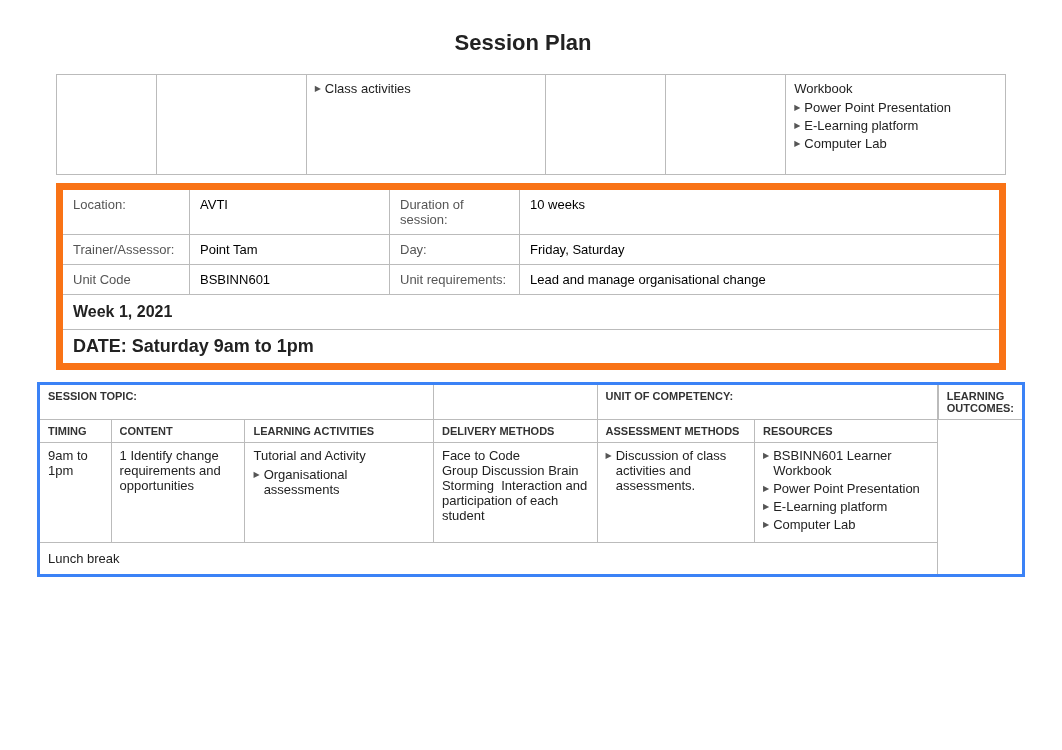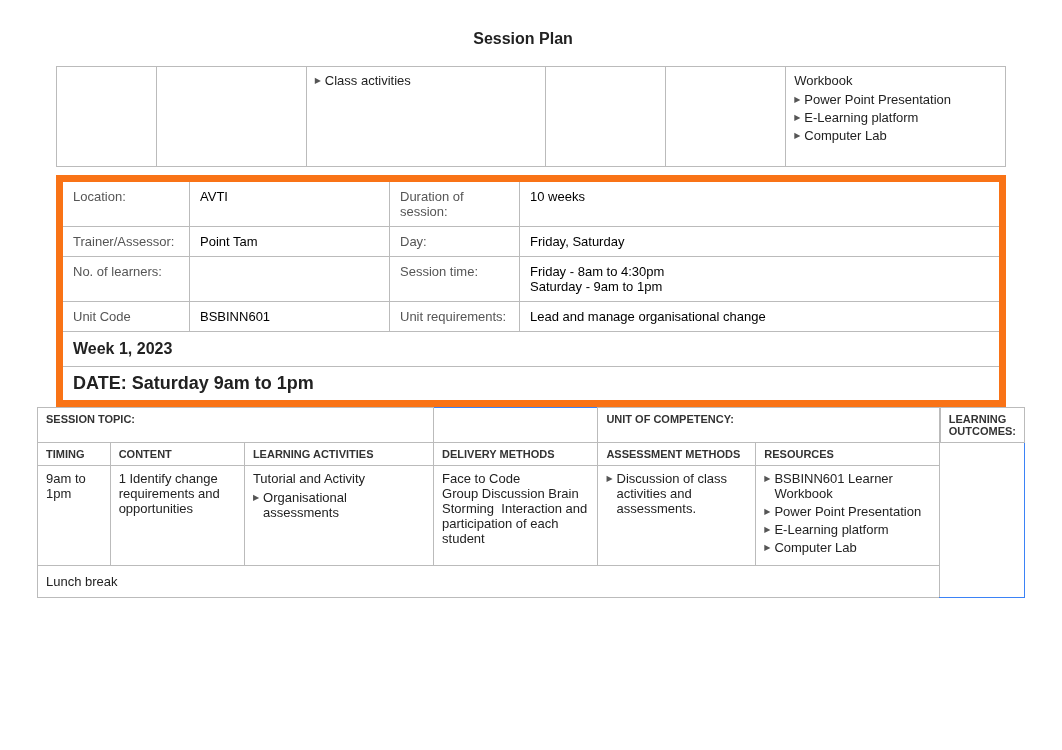--- a/index.html
+++ b/index.html
@@ -6,21 +6,21 @@
     body {
       font-family: Arial, sans-serif;
       background: #fff;
       color: #222;
       font-size: 13px;
       width: 1062px;
       min-height: 750px;
     }
     h1 {
       text-align: center;
-      font-size: 16px;
+      font-size: 22px;
       font-weight: bold;
       padding: 30px 16px 18px 0;
       color: #222;
     }
     .top-section {
       width: 950px;
       margin: 0 auto;
       border: 1px solid #bbb;
       border-collapse: collapse;
     }
@@ -54,22 +54,22 @@
       font-weight: bold;
       padding: 8px 10px;
     }
     .date-row td {
       font-size: 18px;
       font-weight: bold;
       padding: 6px 10px;
     }
     .session-table {
       width: 988px;
-      margin: 0 auto;
-      border: 1px solid #3b82f6;
+      margin: 12px auto;
+      border: 3px solid #3b82f6;
       border-collapse: collapse;
     }
     .session-table td, .session-table th {
       border: 1px solid #bbb;
       padding: 5px 8px;
       vertical-align: top;
     }
     .session-table .col-header {
       font-weight: bold;
       font-size: 11px;
@@ -139,36 +139,27 @@
     <td class="label-cell">Duration of session:</td>
     <td class="value-cell">10 weeks</td>
   </tr>
   <tr>
     <td class="label-cell">Trainer/Assessor:</td>
     <td class="value-cell">Point Tam</td>
     <td class="label-cell">Day:</td>
     <td class="value-cell">Friday, Saturday</td>
   </tr>
   <tr>
-    <td class="label-cell">No. of learners:</td>
-    <td class="value-cell"></td>
-    <td class="label-cell">Session time:</td>
-    <td class="value-cell">
-      <div>Friday - 8am to 4:30pm</div>
-      <div>Saturday - 9am to 1pm</div>
-    </td>
-  </tr>
-  <tr>
     <td class="label-cell">Unit Code</td>
     <td class="value-cell">BSBINN601</td>
     <td class="label-cell">Unit requirements:</td>
     <td class="value-cell">Lead and manage organisational change</td>
   </tr>
   <tr class="week-row">
-    <td colspan="4">Week 1, 2023</td>
+    <td colspan="4">Week 1, 2021</td>
   </tr>
   <tr class="date-row">
     <td colspan="4">DATE: Saturday 9am to 1pm</td>
   </tr>
 </tbody>
   </table>
 
 <table class="session-table">
 
   <tbody>

